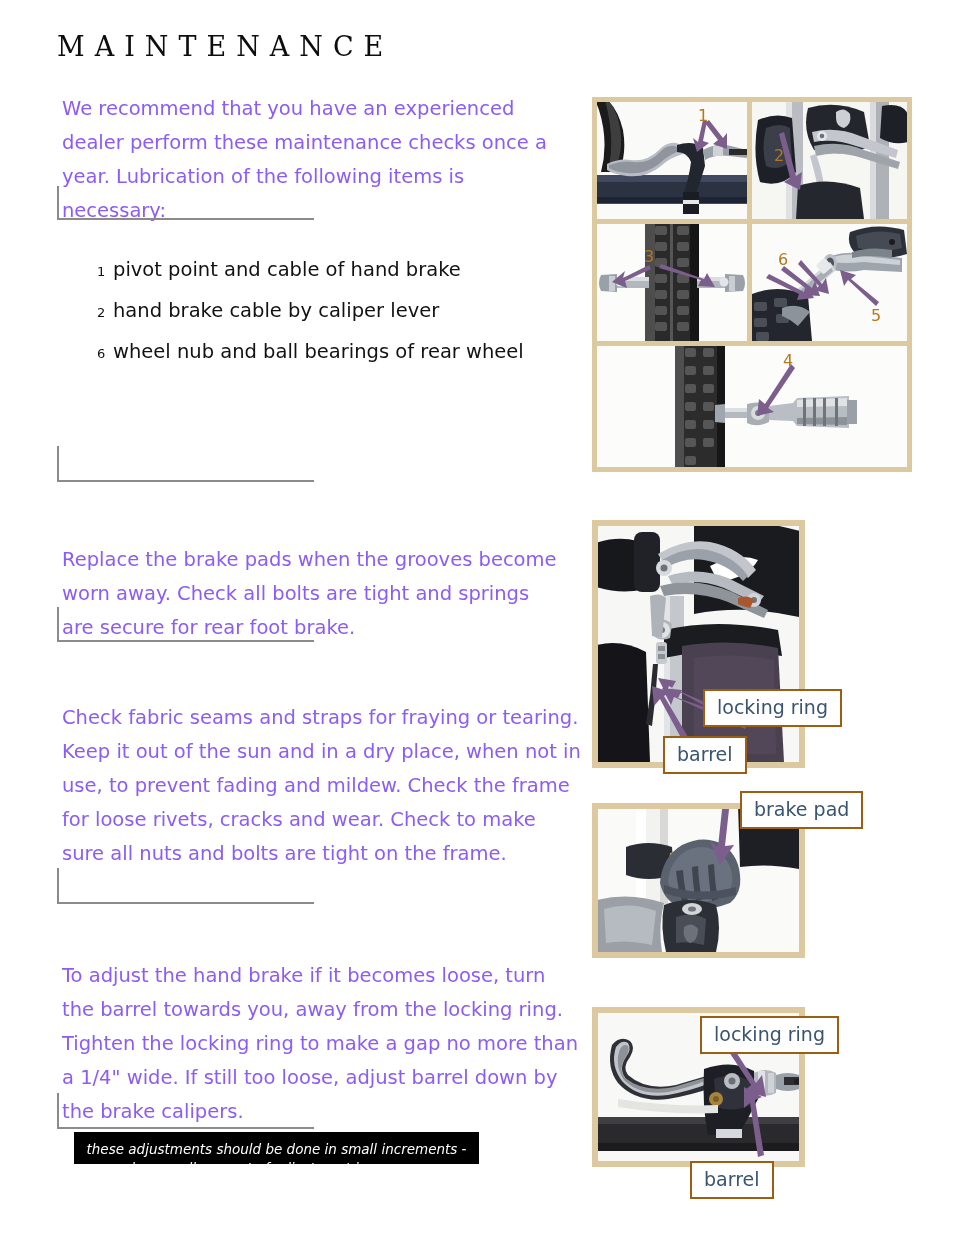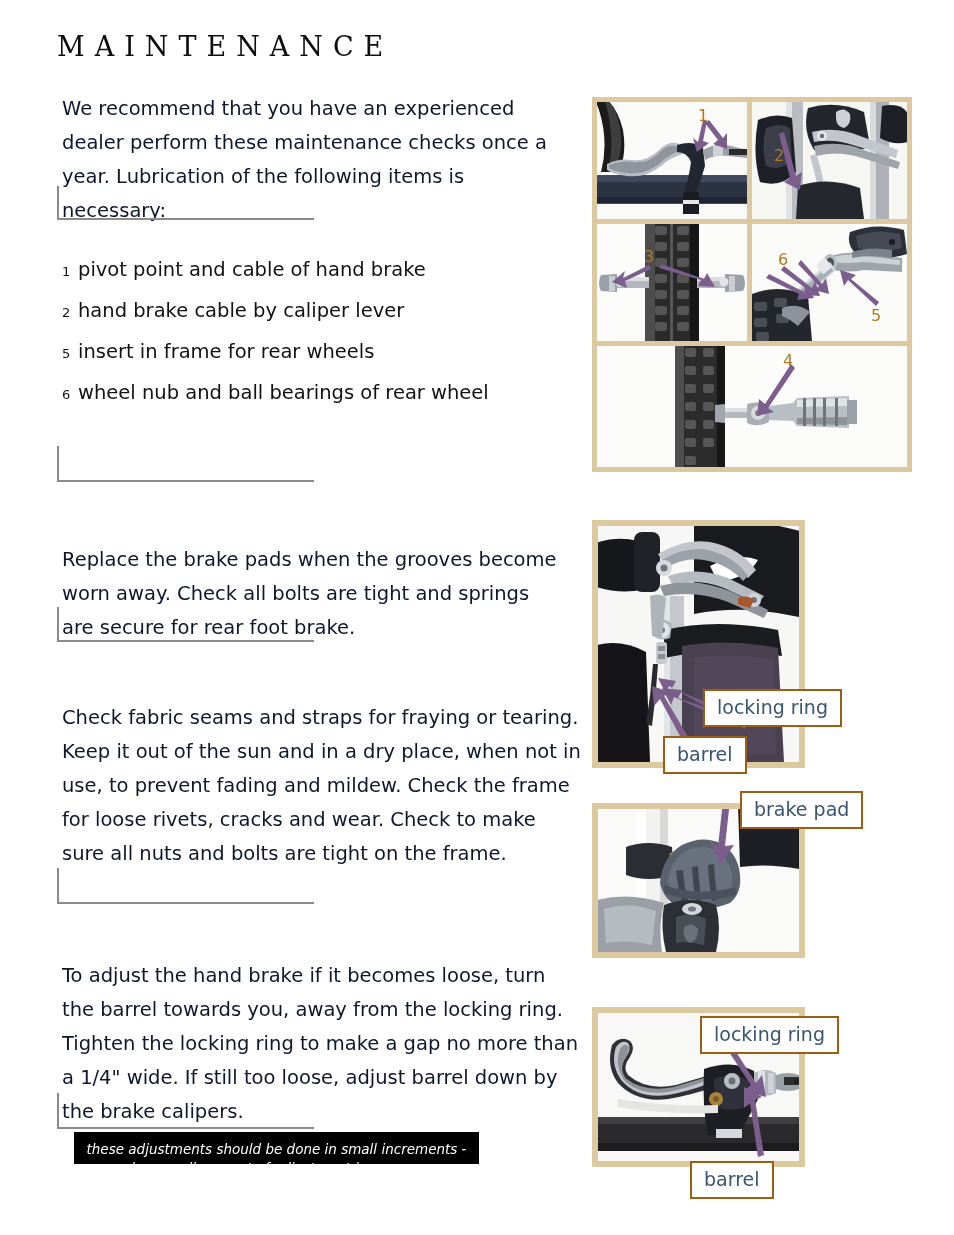--- a/index.html
+++ b/index.html
@@ -25,21 +25,21 @@
     font-size: 27px;
     letter-spacing: 10px;
     color: #0d0d0d;
     font-weight: 400;
     white-space: nowrap;
   }
   .para {
     position: absolute;
     font-size: 19.5px;
     line-height: 34px;
-    color: #0f172a;
+    color: #8b5cf6;
     width: 520px;
   }
   .para p { margin: 0; }
 
   
   .bracket {
     position: absolute;
     border-left: 2px solid #8b8b8b;
     border-bottom: 2px solid #8b8b8b;
     pointer-events: none;
@@ -52,20 +52,21 @@
     width: 520px;
     list-style: none;
     margin: 0;
     padding: 0;
   }
   .numlist li {
     font-size: 19.5px;
     line-height: 39px;
     color: #121212;
     white-space: nowrap;
+    margin-left: 35px;
   }
   .numlist .num {
     font-size: 13px;
     color: #121212;
     display: inline-block;
     width: 16px;
   }
 
   
   .notebox {
@@ -133,21 +134,20 @@
 <div class="page-title">MAINTENANCE</div>
 
 <div class="para" style="left:62px; top:92px; width:500px;">
   <p>We recommend that you have an experienced dealer perform these maintenance checks once a year. Lubrication of the following items is necessary:</p>
 </div>
 <div class="bracket" style="left:57px; top:186px; width:255px; height:32px;"></div>
 
 <ul class="numlist" id="lubrication-list" style="top:250px;">
     <li><span class="num">1</span><span>pivot point and cable of hand brake</span></li>
     <li><span class="num">2</span><span>hand brake cable by caliper lever</span></li>
-    <li><span class="num">5</span><span>insert in frame for rear wheels</span></li>
     <li><span class="num">6</span><span>wheel nub and ball bearings of rear wheel</span></li>
   </ul>
 <div class="bracket" style="left:57px; top:446px; width:255px; height:34px;"></div>
 
 <div class="para" style="left:62px; top:543px; width:500px;">
   <p>Replace the brake pads when the grooves become worn away.  Check all bolts are tight and springs are secure for rear foot brake.</p>
 </div>
 <div class="bracket" style="left:57px; top:607px; width:255px; height:33px;"></div>
 
 <div class="para" style="left:62px; top:701px; width:520px;">

